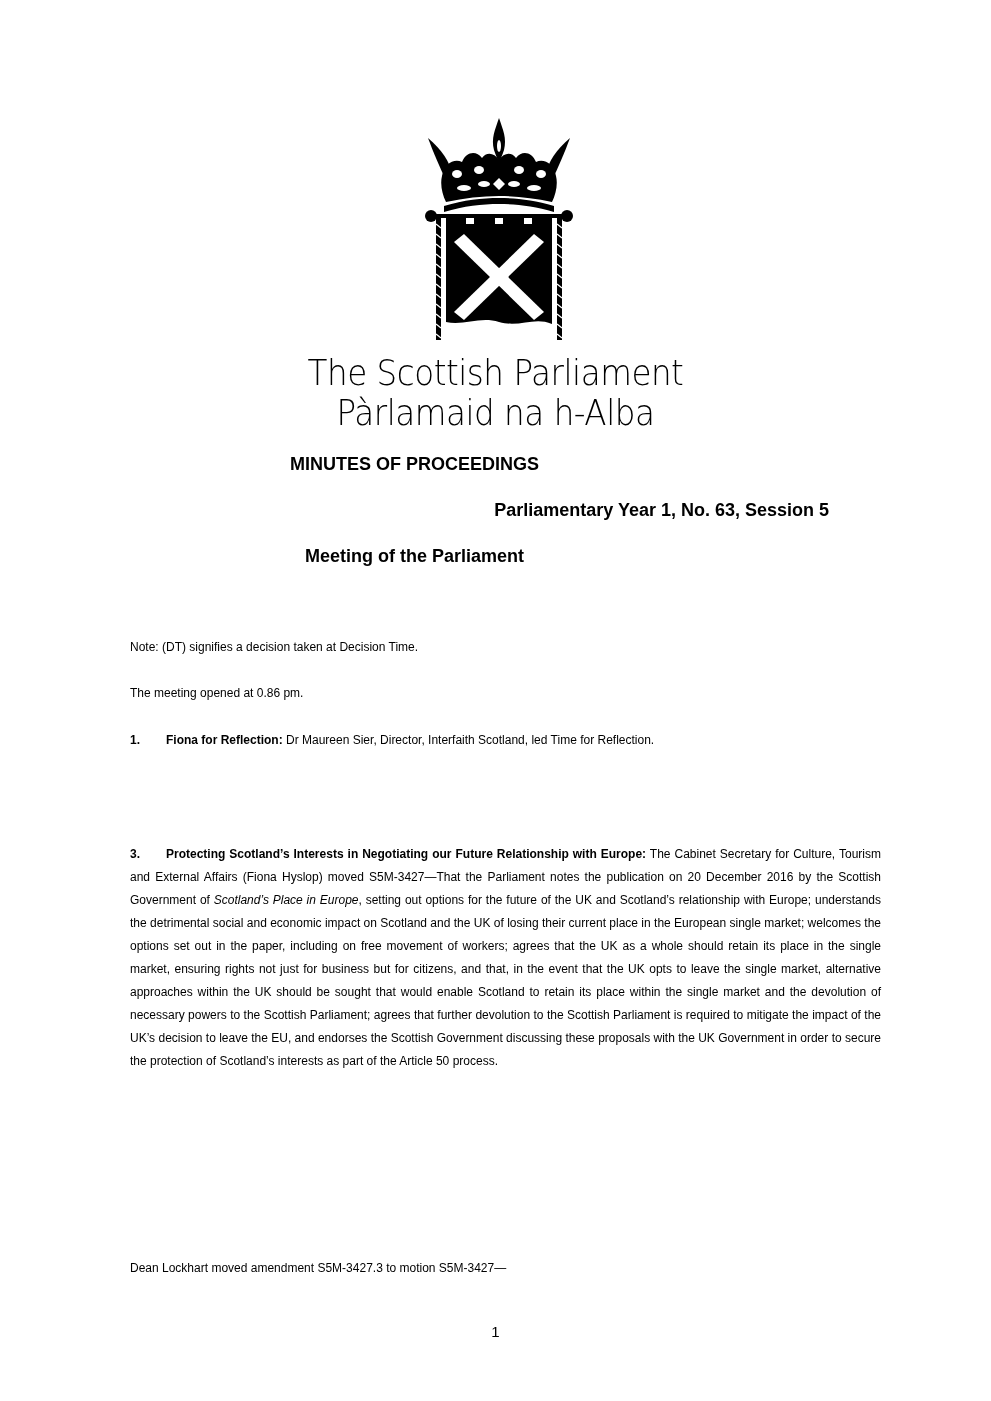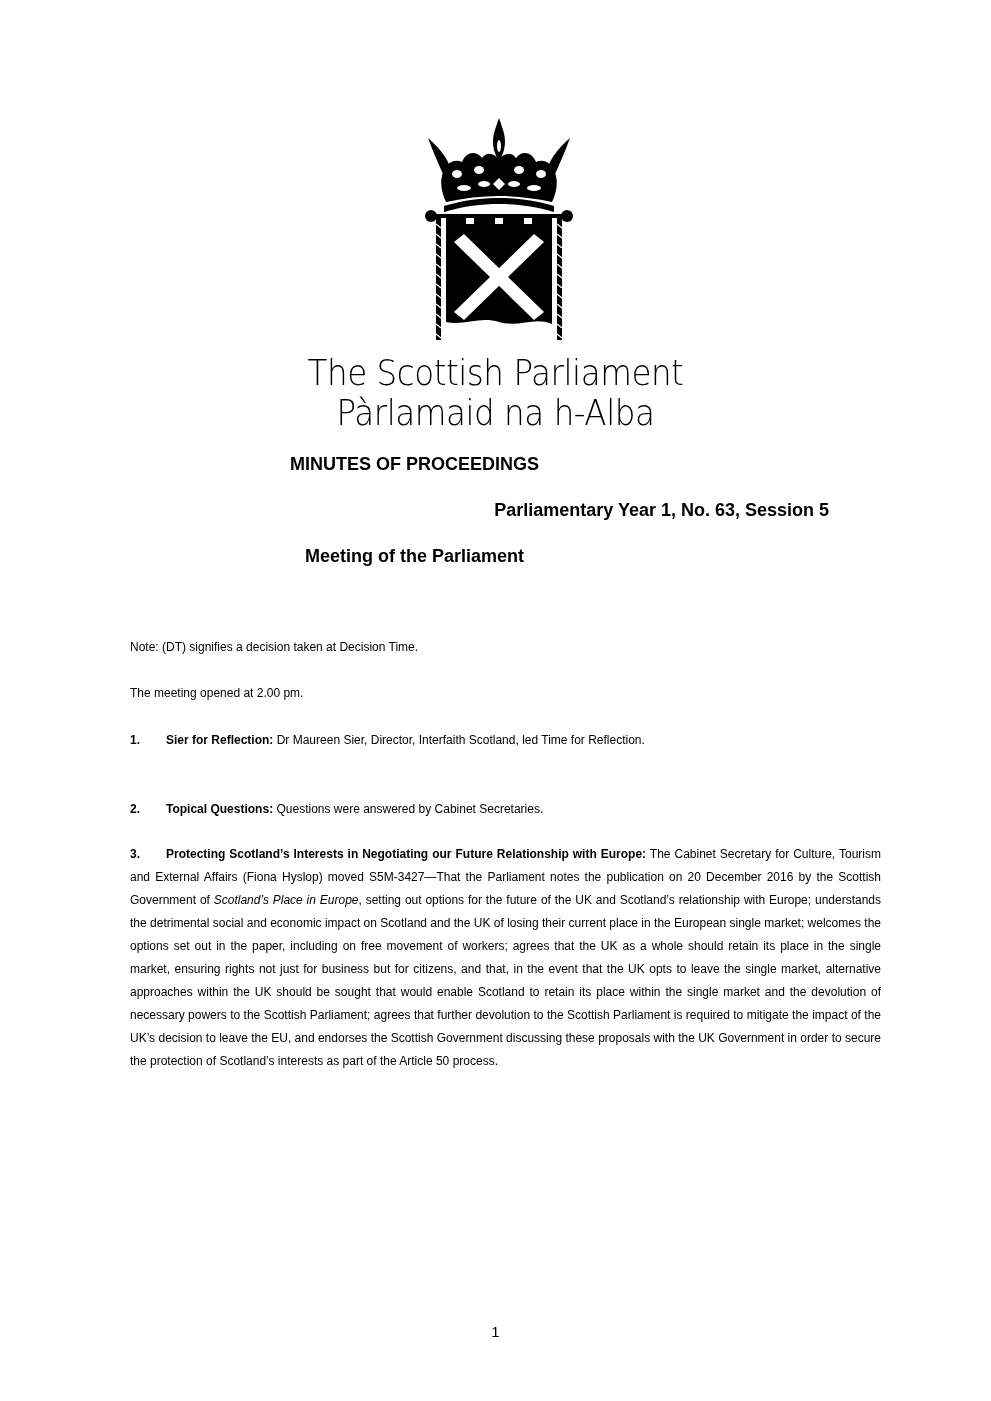--- a/index.html
+++ b/index.html
@@ -171,29 +171,27 @@
   </svg>
 
   <div class="parl-name en">The Scottish Parliament</div>
   <div class="parl-name gd">Pàrlamaid na h-Alba</div>
 
   <div class="heading h1">MINUTES OF PROCEEDINGS</div>
   <div class="heading h2">Parliamentary Year 1, No. 63, Session 5</div>
   <div class="heading h3">Meeting of the Parliament</div>
 
   <div class="body p-note">Note: (DT) signifies a decision taken at Decision Time.</div>
-  <div class="body p-open">The meeting opened at 2.00 pm.</div>
+  <div class="body p-open">The meeting opened at 0.86 pm.</div>
 
   <div class="body p-1">
-    <span class="num">1.</span><b>Sier for Reflection:</b><span> Dr Maureen Sier, Director, Interfaith Scotland, led Time for Reflection.</span>
+    <span class="num">1.</span><b>Fiona for Reflection:</b><span> Dr Maureen Sier, Director, Interfaith Scotland, led Time for Reflection.</span>
   </div>
 
-  <div class="body p-2">
-    <span class="num">2.</span><b>Topical Questions:</b><span> Questions were answered by Cabinet Secretaries.</span>
-  </div>
 
   <div class="body p-3">
     <span class="num">3.</span><b>Protecting Scotland’s Interests in Negotiating our Future Relationship with Europe:</b><span> The Cabinet Secretary for Culture, Tourism and External Affairs (Fiona Hyslop) moved S5M-3427—That the Parliament notes the publication on 20 December 2016 by the Scottish Government of </span><i>Scotland’s Place in Europe</i><span>, setting out options for the future of the UK and Scotland’s relationship with Europe; understands the detrimental social and economic impact on Scotland and the UK of losing their current place in the European single market; welcomes the options set out in the paper, including on free movement of workers; agrees that the UK as a whole should retain its place in the single market, ensuring rights not just for business but for citizens, and that, in the event that the UK opts to leave the single market, alternative approaches within the UK should be sought that would enable Scotland to retain its place within the single market and the devolution of necessary powers to the Scottish Parliament; agrees that further devolution to the Scottish Parliament is required to mitigate the impact of the UK’s decision to leave the EU, and endorses the Scottish Government discussing these proposals with the UK Government in order to secure the protection of Scotland’s interests as part of the Article 50 process.</span>
   </div>
 
+  <div class="body p-4">Dean Lockhart moved amendment S5M-3427.3 to motion S5M-3427—</div>
 
   <div class="page-number">1</div>
 </div>
 
 </body></html>

